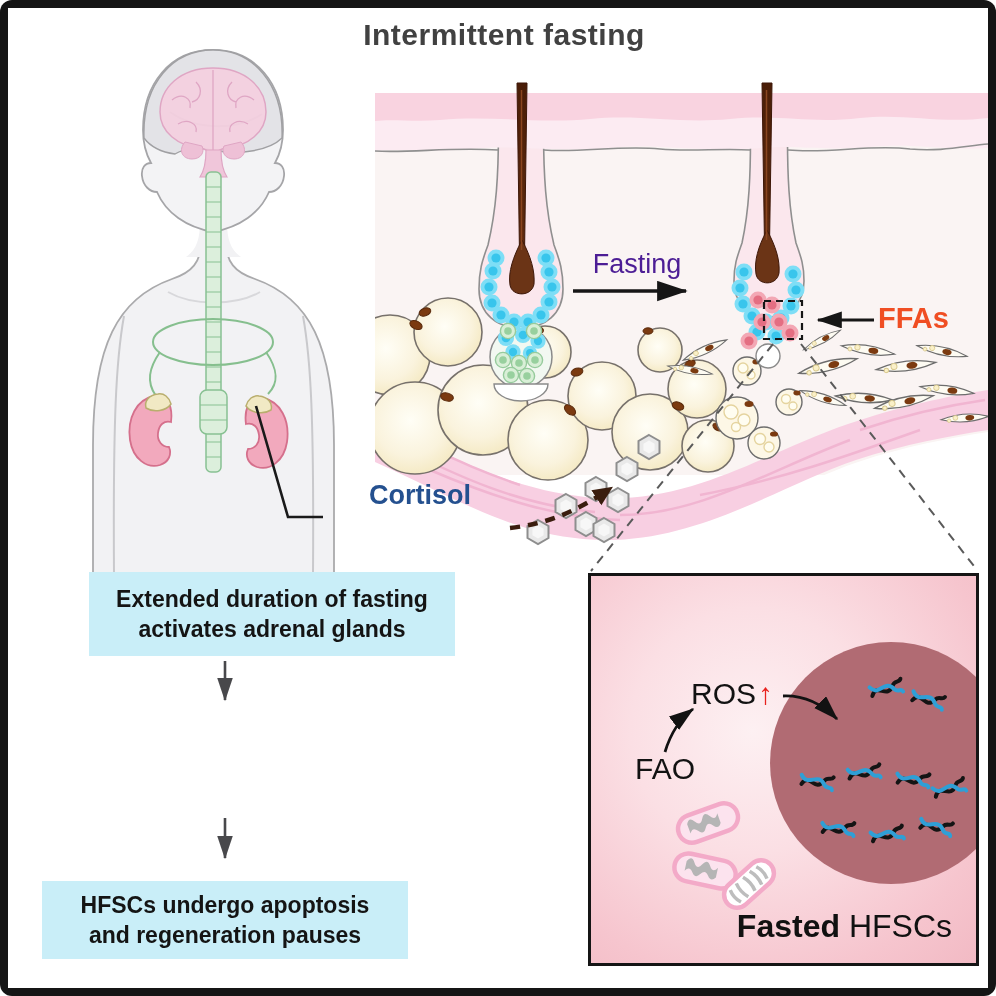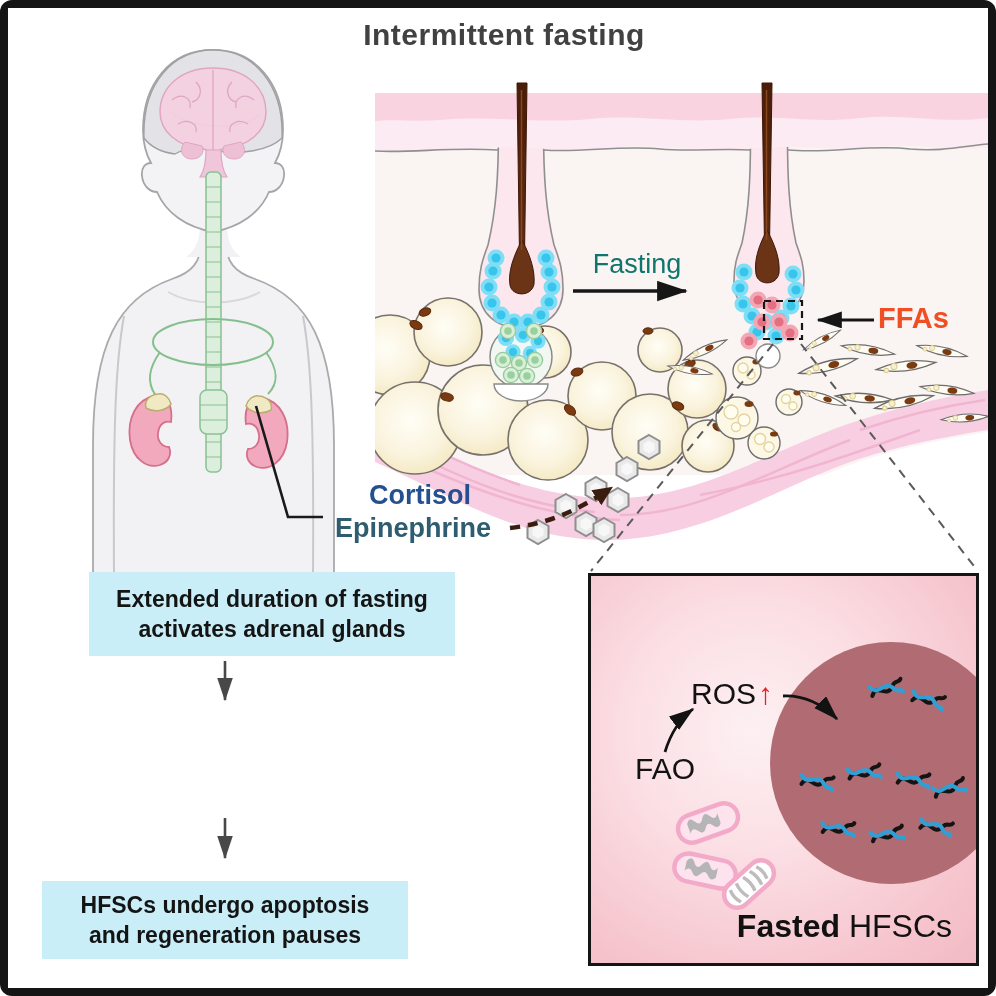--- a/index.html
+++ b/index.html
@@ -3,21 +3,21 @@
 <meta charset="utf-8">
 <style>
   html,body{margin:0;padding:0;background:#ffffff;}
   #stage{position:relative;width:996px;height:996px;background:#ffffff;overflow:hidden;
          font-family:"Liberation Sans",sans-serif;border-radius:12px;}
   .frame{position:absolute;inset:0;border:8px solid #151515;z-index:60;pointer-events:none;}
   .abs{position:absolute;}
   svg{display:block;}
   .title{left:304px;top:18px;width:400px;text-align:center;font-size:30px;font-weight:bold;
          color:#414141;z-index:5;letter-spacing:.5px;}
-  .fasting-label{left:582px;top:249px;width:110px;text-align:center;font-size:27px;color:#0f766e;z-index:5;}
+  .fasting-label{left:582px;top:249px;width:110px;text-align:center;font-size:27px;color:#4c1d95;z-index:5;}
   .ffas-label{left:878px;top:302px;font-size:29px;font-weight:bold;color:#f04e23;z-index:5;}
   .cortisol-label{left:347px;top:480px;width:146px;text-align:center;font-size:27px;font-weight:bold;
                   color:#24508f;z-index:5;}
   .epinephrine-label{left:328px;top:513px;width:170px;text-align:center;font-size:27px;font-weight:bold;
                   color:#2e5d70;z-index:5;}
   .flow-box{left:42px;width:366px;background:#c9eef8;color:#141414;font-weight:bold;font-size:23px;
             line-height:30px;text-align:center;z-index:5;display:flex;flex-direction:column;
             justify-content:center;}
   .fb1{top:572px;height:84px;margin-left:47px;}
   .fb2{top:726px;height:83px;}
@@ -336,21 +336,20 @@
       <line x1="801" y1="344" x2="977" y2="570"></line>
     </g>
     <line x1="225" y1="661" x2="225" y2="700" stroke="#48484b" stroke-width="2.6" marker-end="url(#ahg)"></line>
     <line x1="225" y1="818" x2="225" y2="858" stroke="#48484b" stroke-width="2.6" marker-end="url(#ahg)"></line>
   </svg>
 
   <div class="abs title">Intermittent fasting</div>
   <div class="abs fasting-label">Fasting</div>
   <div class="abs ffas-label">FFAs</div>
   <div class="abs cortisol-label">Cortisol</div>
-  <div class="abs epinephrine-label">Epinephrine</div>
 
   <div class="abs flow-box fb1">
     <div>Extended duration of fasting</div>
     <div>activates adrenal glands</div>
   </div>
   <div class="abs flow-box fb3">
     <div>HFSCs undergo apoptosis</div>
     <div>and regeneration pauses</div>
   </div>
 

